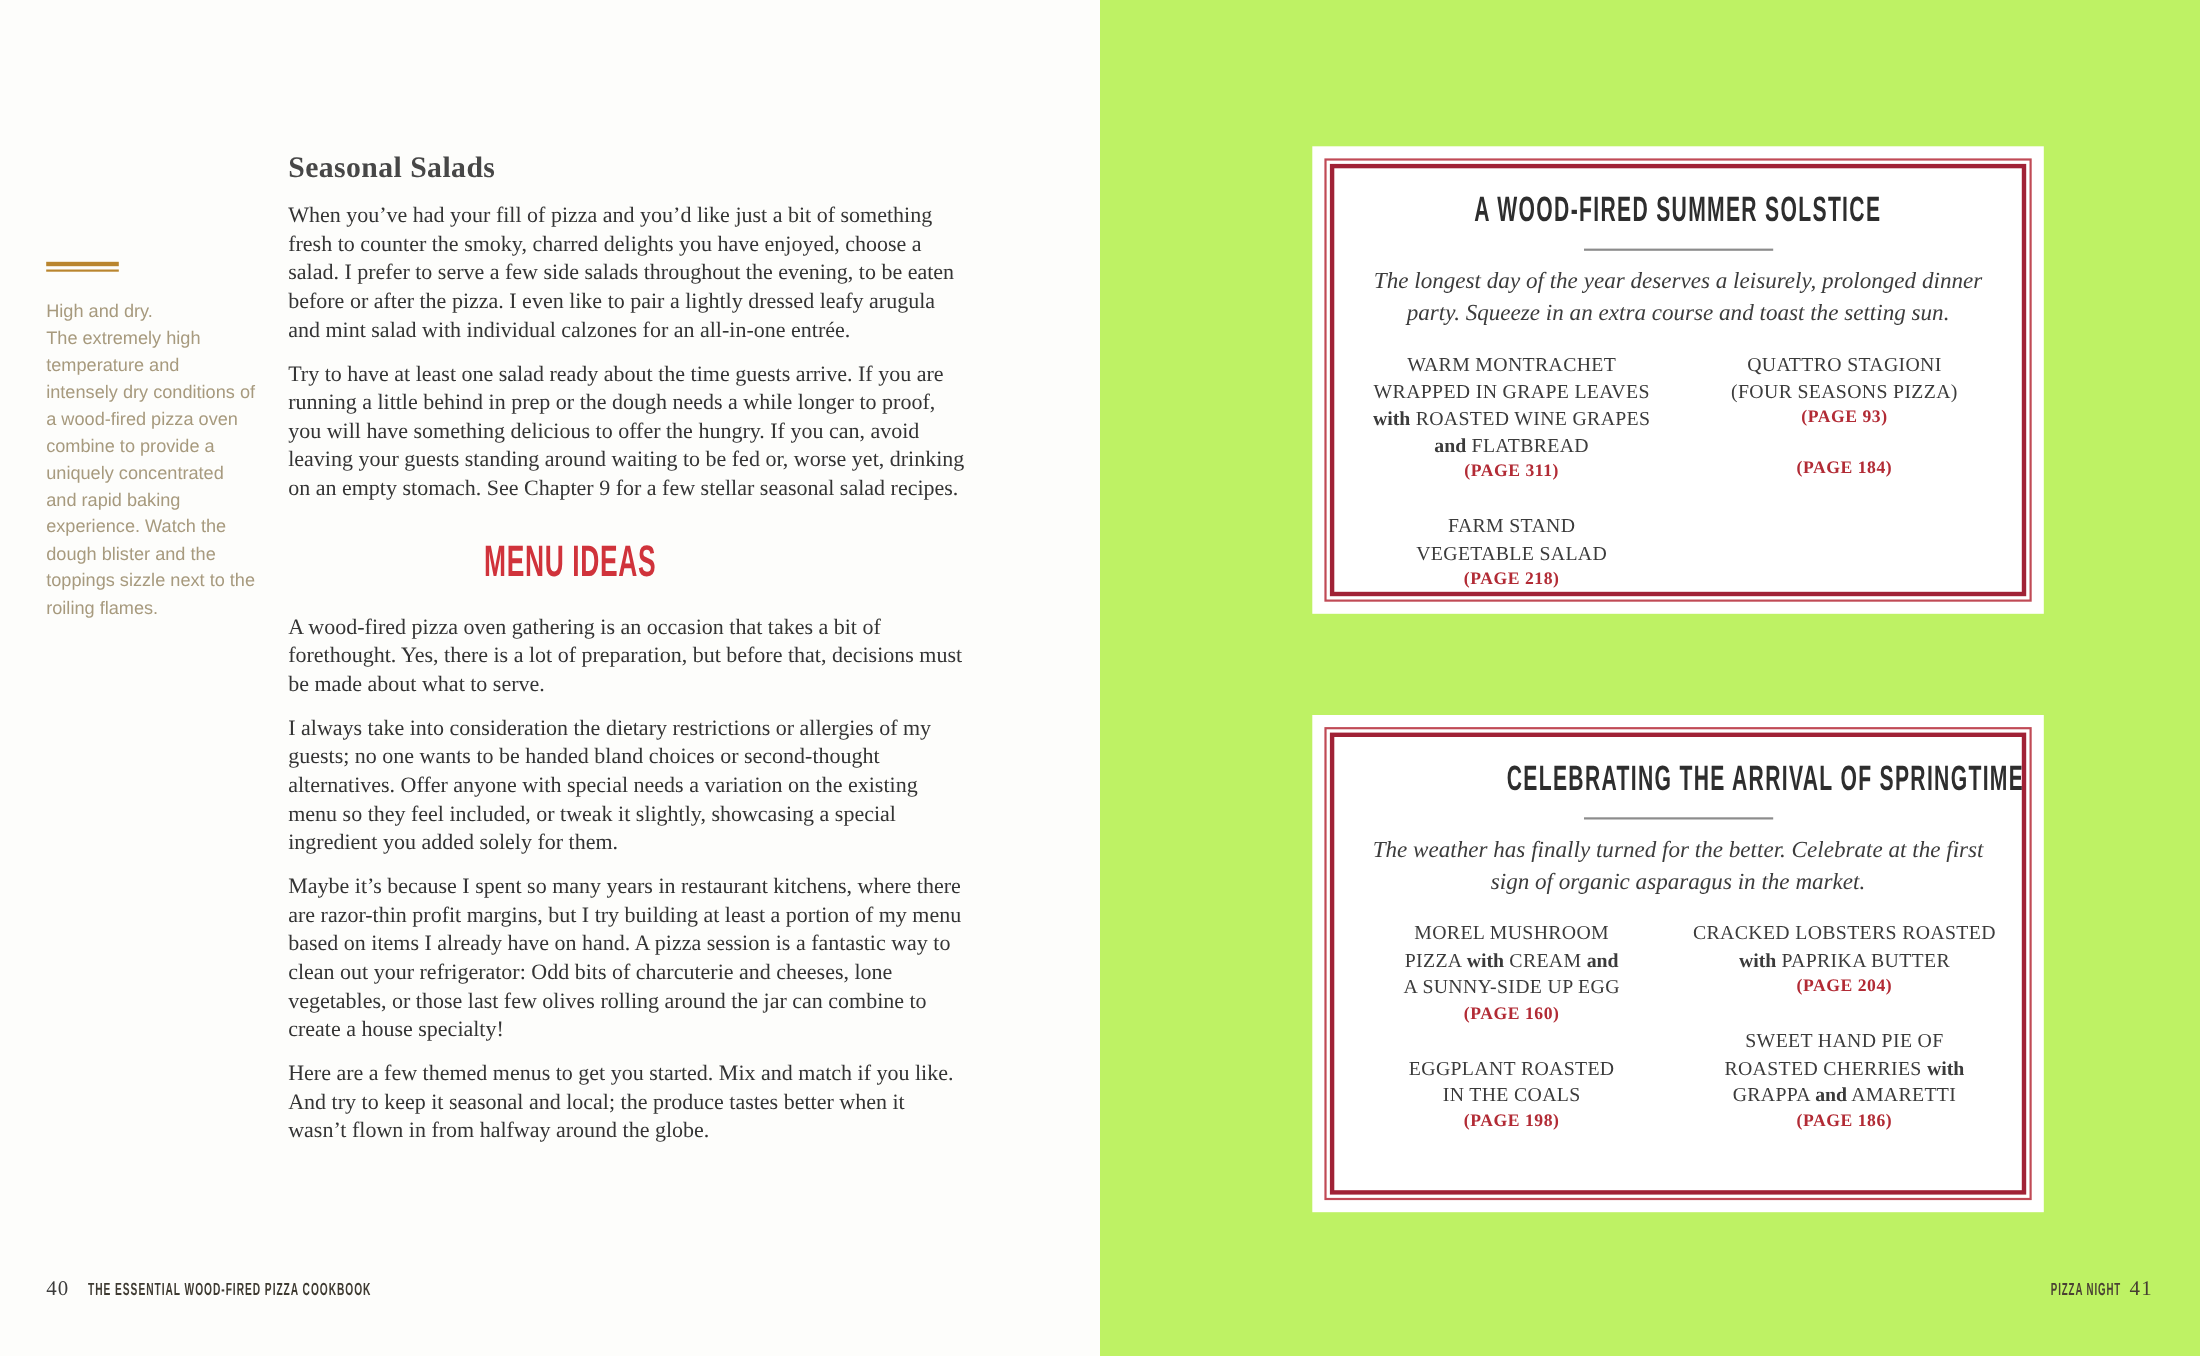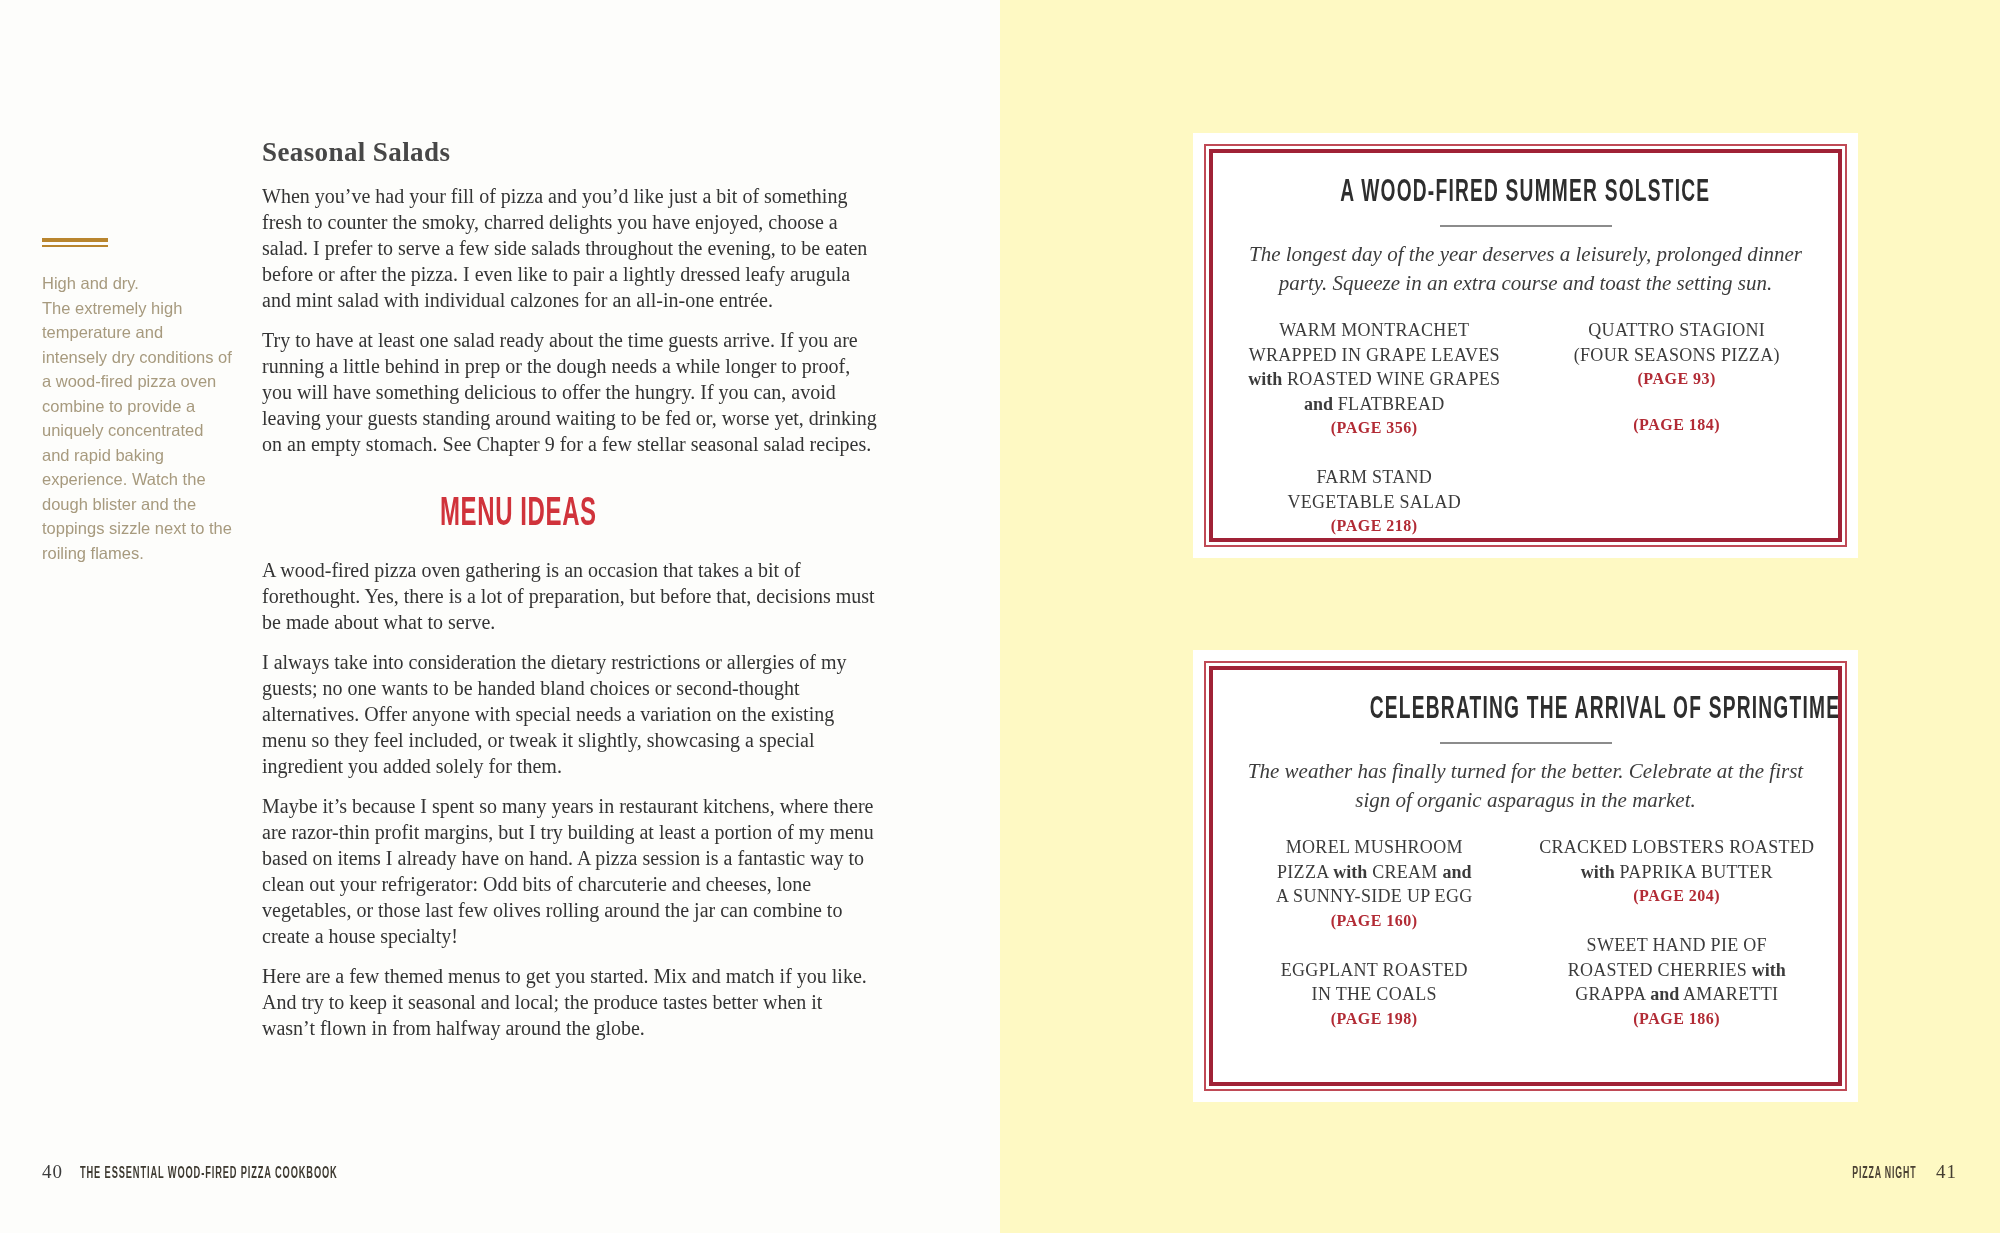--- a/index.html
+++ b/index.html
@@ -20,29 +20,29 @@
 
   .cond{display:inline-block;white-space:nowrap;font-family:"Liberation Sans", sans-serif;font-weight:700;}
   .cond-left{transform-origin:left center;}
   .cond-right{transform-origin:right center;}
 
   .menu-ideas{margin:34px 0 18px 0;line-height:40px;}
   .menu-ideas .cond{font-size:40px;letter-spacing:1px;color:#d0333b;transform:scaleX(0.60);}
 
   .foot{position:absolute;bottom:50px;display:flex;align-items:baseline;}
   .foot-left{left:42px;gap:17px;}
-  .foot-right{right:43px;gap:20px;justify-content:flex-end;}
+  .foot-right{right:43px;gap:8px;justify-content:flex-end;}
   .pagenum{font-size:19px;color:#3c3c3c;letter-spacing:1px;}
   .foot-label{font-size:16px;letter-spacing:1.5px;color:#3e3a31;}
   .foot-left .foot-label{transform:scaleX(0.58);}
   .foot-right .foot-label{transform:scaleX(0.55);color:#4a4133;}
   .foot-right .pagenum{color:#453e31;}
 
   
-  .page-right{position:absolute;left:1000px;top:0;width:1000px;height:1233px;background:#fef9c3;}
+  .page-right{position:absolute;left:1000px;top:0;width:1000px;height:1233px;background:#bef264;}
 
   .card{position:absolute;left:193px;width:665px;background:#fff;padding:11px;box-sizing:border-box;}
   .card1{top:133px;height:425px;}
   .card2{top:650px;height:452px;}
   .frame-outer{border:2px solid #c04a56;height:100%;box-sizing:border-box;padding:3px;}
   .frame-inner{border:4px solid #a02236;height:100%;box-sizing:border-box;overflow:hidden;text-align:center;}
 
   .card-title{margin-top:20px;line-height:34px;}
   .card-title .cond{font-size:32px;letter-spacing:2px;color:#2e2e2e;transform:scaleX(0.60);}
   .divider{width:172px;height:2px;background:#8c8c8c;margin:12px auto 13px auto;}
@@ -96,21 +96,21 @@
         <div class="frame-inner">
           <div class="card-title">
             <span class="cond">A WOOD-FIRED SUMMER SOLSTICE</span>
           </div>
           <div class="divider"></div>
           <p class="card-desc">The longest day of the year deserves a leisurely, prolonged dinner party. Squeeze in an extra course and toast the setting sun.</p>
           <div class="menu-cols">
             <div class="menu-col">
                 <div class="menu-item">
                   <div class="item-lines">WARM MONTRACHET<br>WRAPPED IN GRAPE LEAVES<br><b>with</b> ROASTED WINE GRAPES<br><b>and</b> FLATBREAD</div>
-                  <div class="page-ref">(PAGE 356)</div>
+                  <div class="page-ref">(PAGE 311)</div>
                 </div>
                 <div class="menu-item">
                   <div class="item-lines">FARM STAND<br>VEGETABLE SALAD</div>
                   <div class="page-ref">(PAGE 218)</div>
                 </div>
               </div>
             <div class="menu-col">
                 <div class="menu-item">
                   <div class="item-lines">QUATTRO STAGIONI<br>(FOUR SEASONS PIZZA)</div>
                   <div class="page-ref">(PAGE 93)</div>

